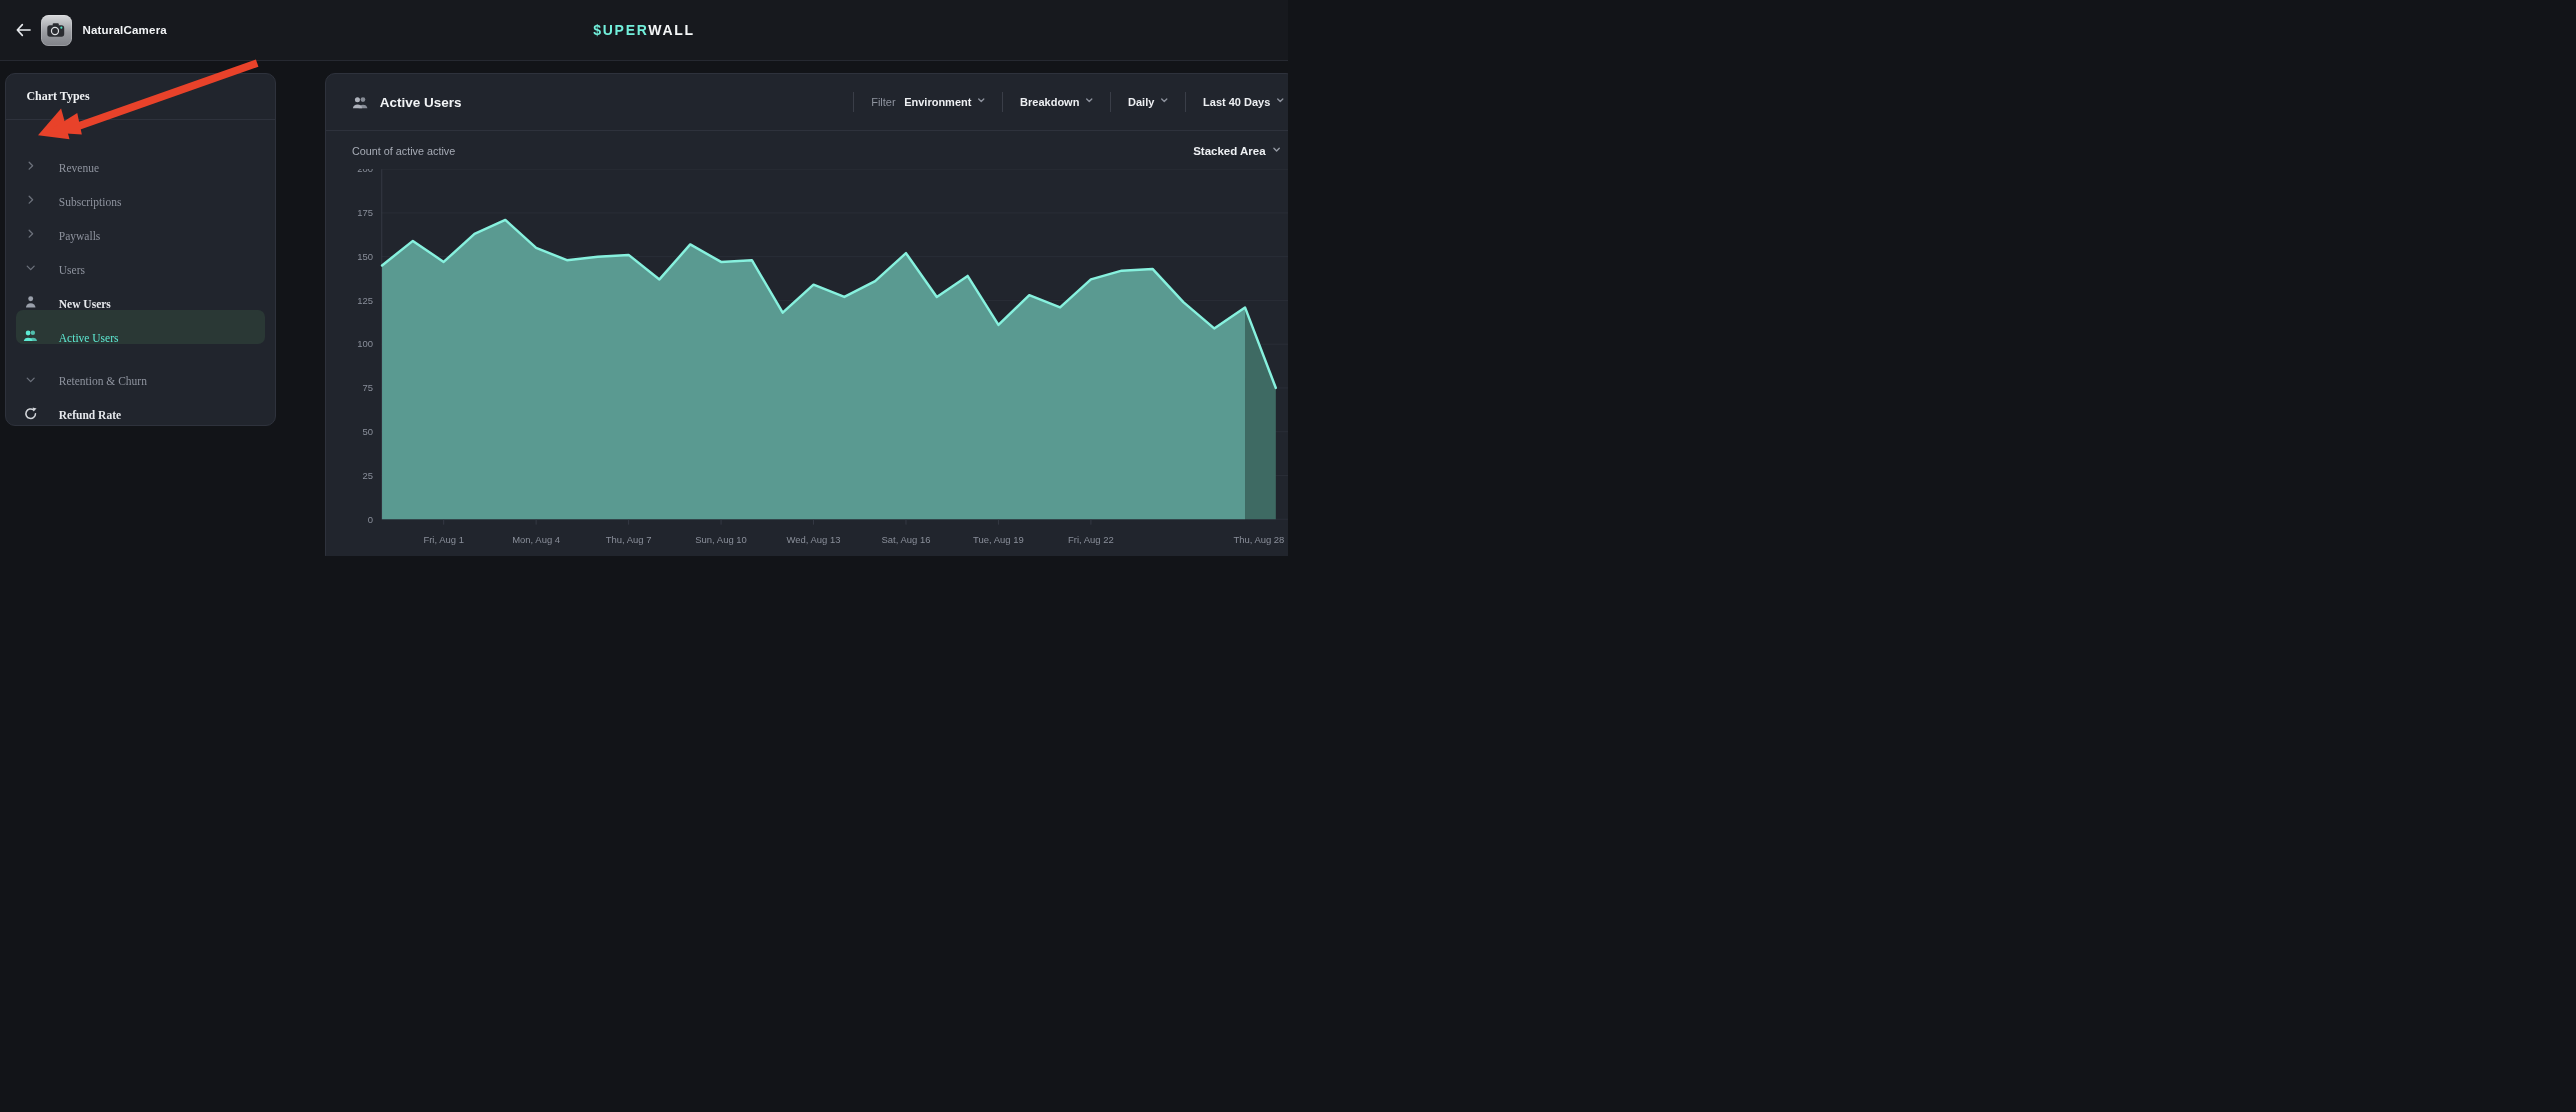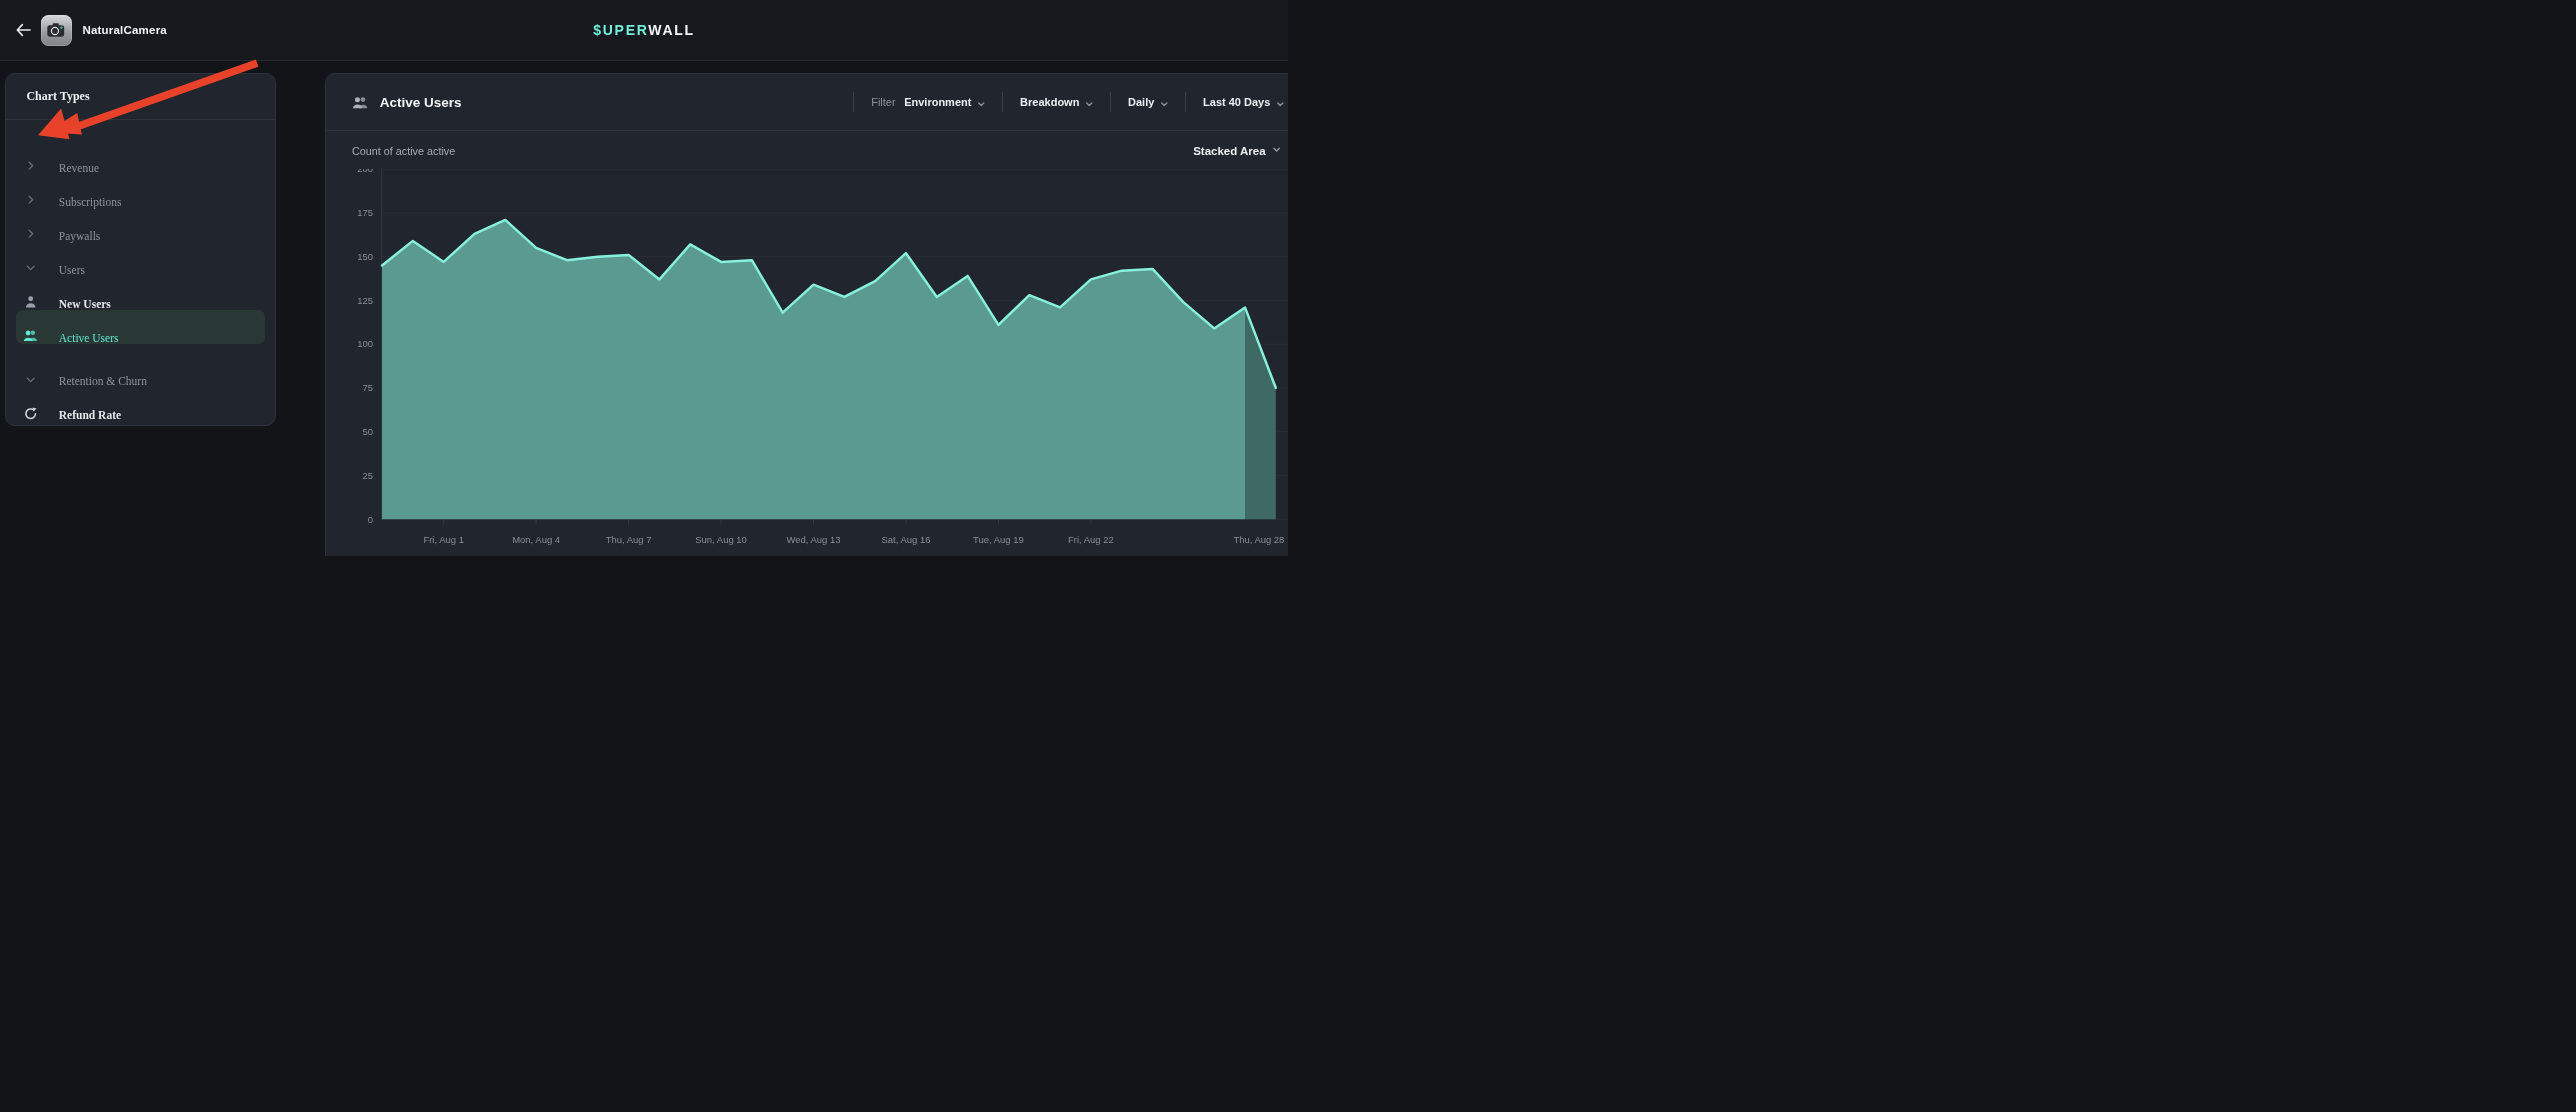--- a/index.html
+++ b/index.html
@@ -46,21 +46,21 @@
   }
   .side-row.gap-top{margin-top:9.2px;}
   
   .chartpanel{left:325px;top:73px;width:971px;height:492px;border-radius:10px;}
   .chart-header{height:56px;display:flex;align-items:center;border-bottom:0.8px solid #2e323c;position:relative;}
   .chart-title-wrap{display:flex;align-items:center;gap:10.8px;margin-left:26px;}
   .chart-title{font-size:13.5px;font-weight:700;color:#f2f4f6;}
   .filters{position:absolute;right:10.8px;top:0;height:100%;display:flex;align-items:center;gap:8.5px;}
   .f-sep{width:0.8px;height:20px;background:#3a3e48;margin:0 8.5px;}
   .f-label{font-size:11px;color:#8e939e;}
-  .f-drop{display:flex;align-items:flex-end;gap:5.4px;cursor:pointer;}
+  .f-drop{display:flex;align-items:flex-start;gap:5.4px;cursor:pointer;}
   .f-drop .txt{font-size:11px;font-weight:700;color:#eef0f3;}
   .subheader{height:21.5px;display:flex;align-items:center;position:relative;margin-top:9.2px;}
   .count-label{margin-left:26px;font-size:10.8px;color:#a6abb5;}
   .type-drop{position:absolute;right:14px;display:flex;align-items:flex-start;gap:6.2px;cursor:pointer;}
   .type-drop .txt{font-size:11.5px;font-weight:700;color:#eef0f3;}
   .plot-wrap{position:absolute;left:0;top:95px;width:963px;height:389px;}
   
   .annot{position:absolute;left:0;top:0;width:1288px;height:556px;pointer-events:none;z-index:50;}
   svg{display:block;}
 </style>

